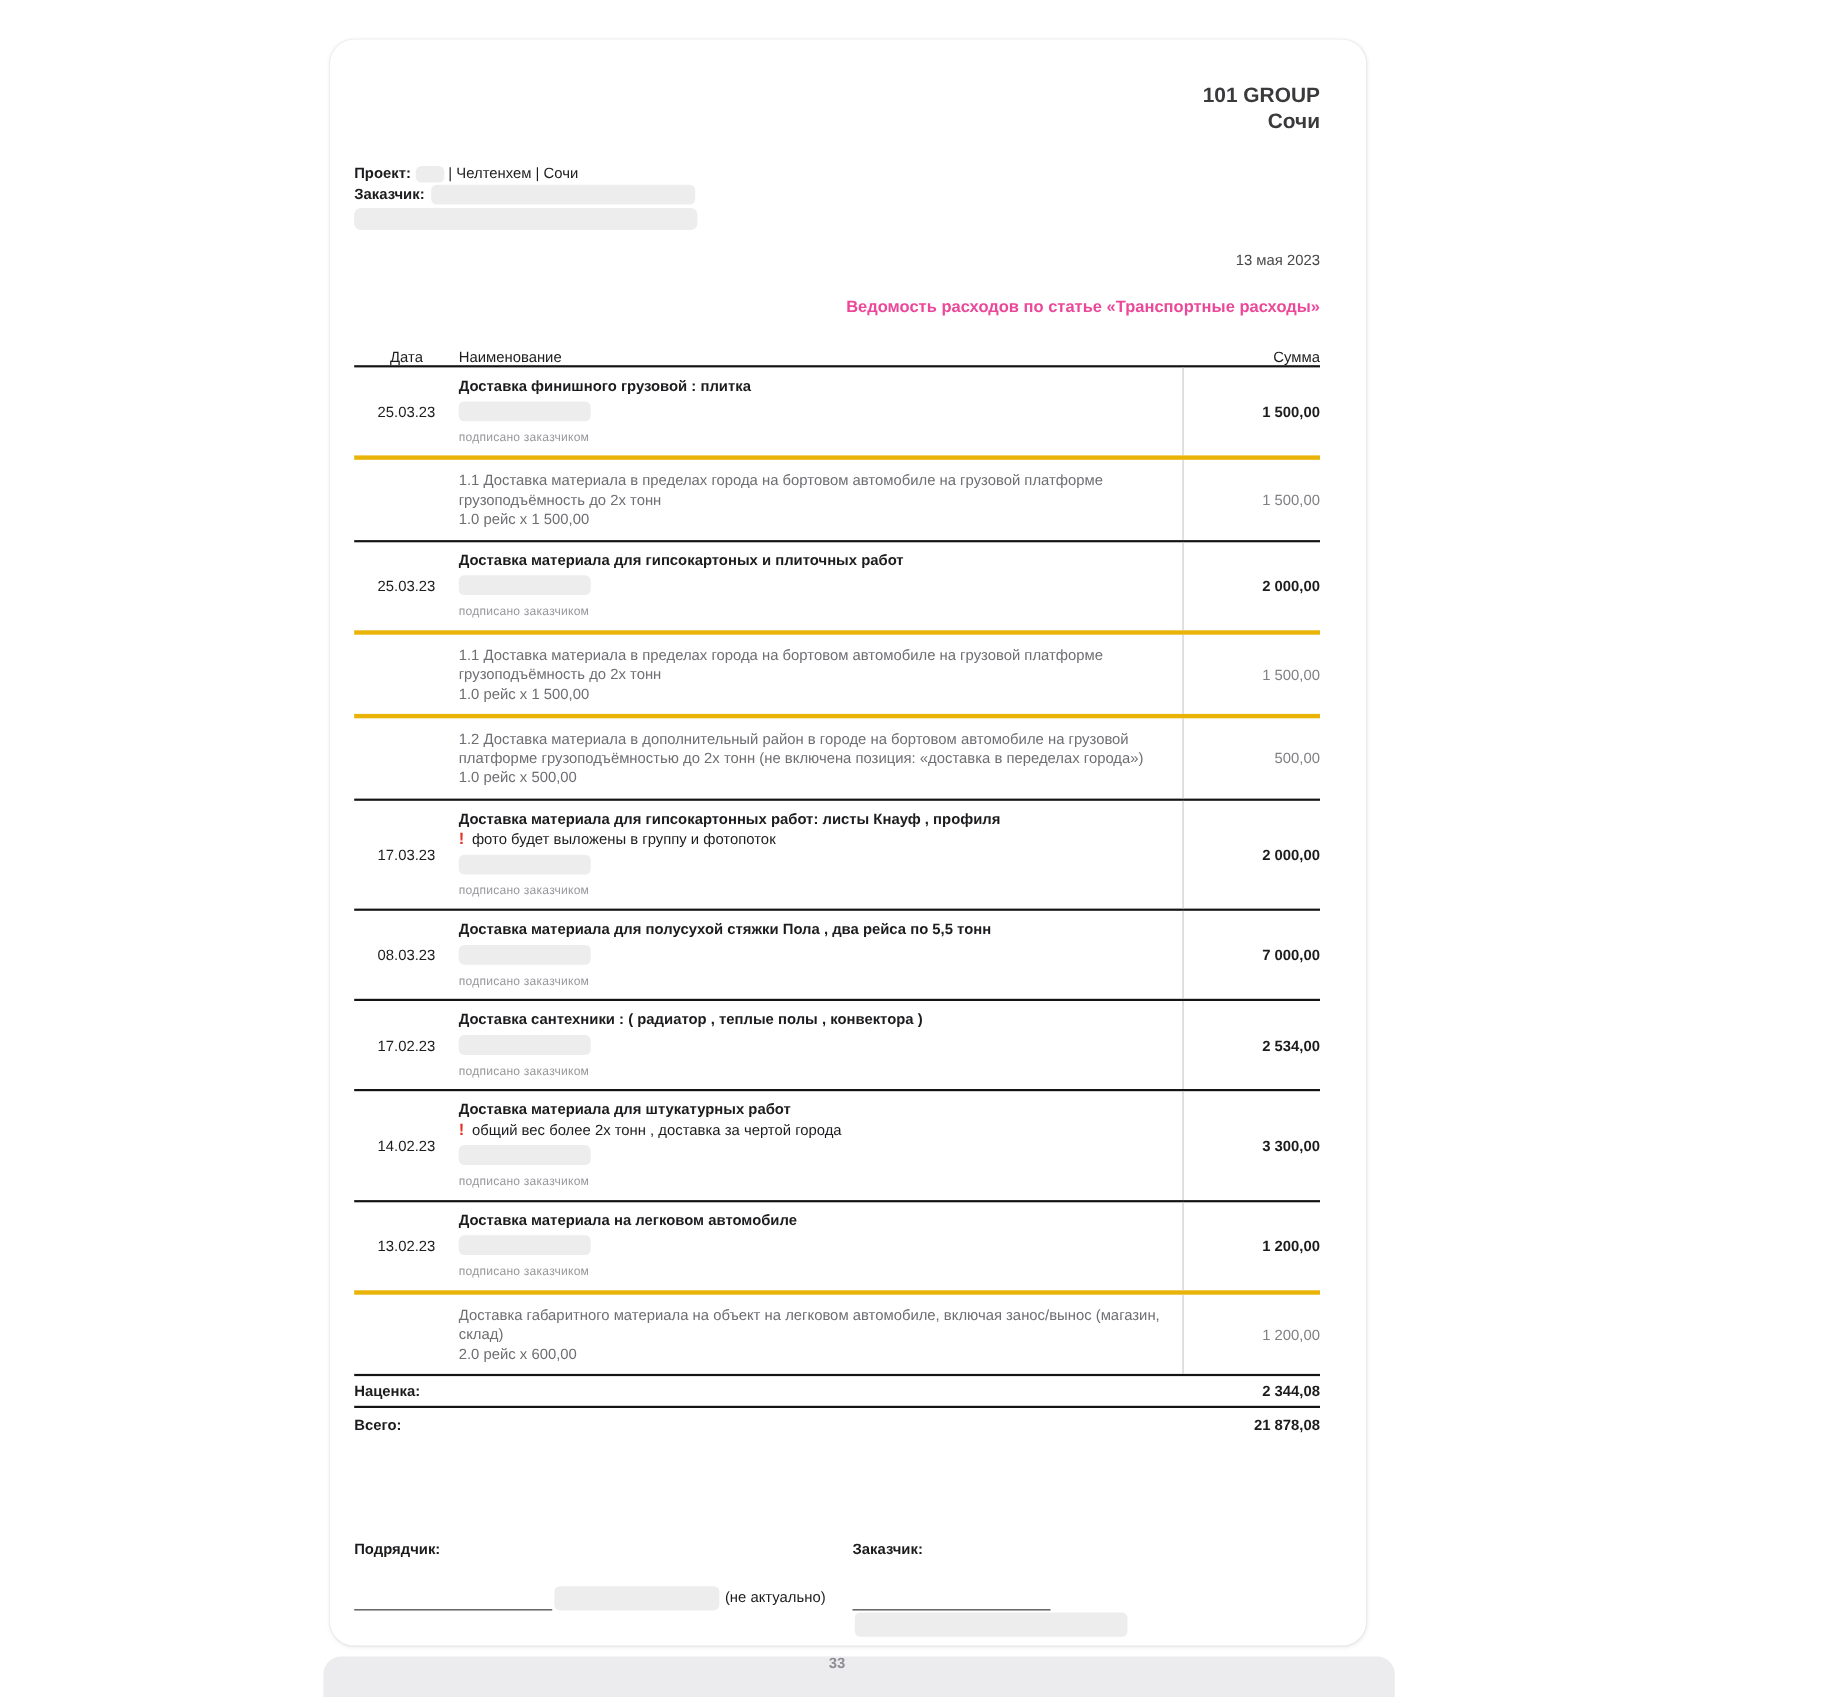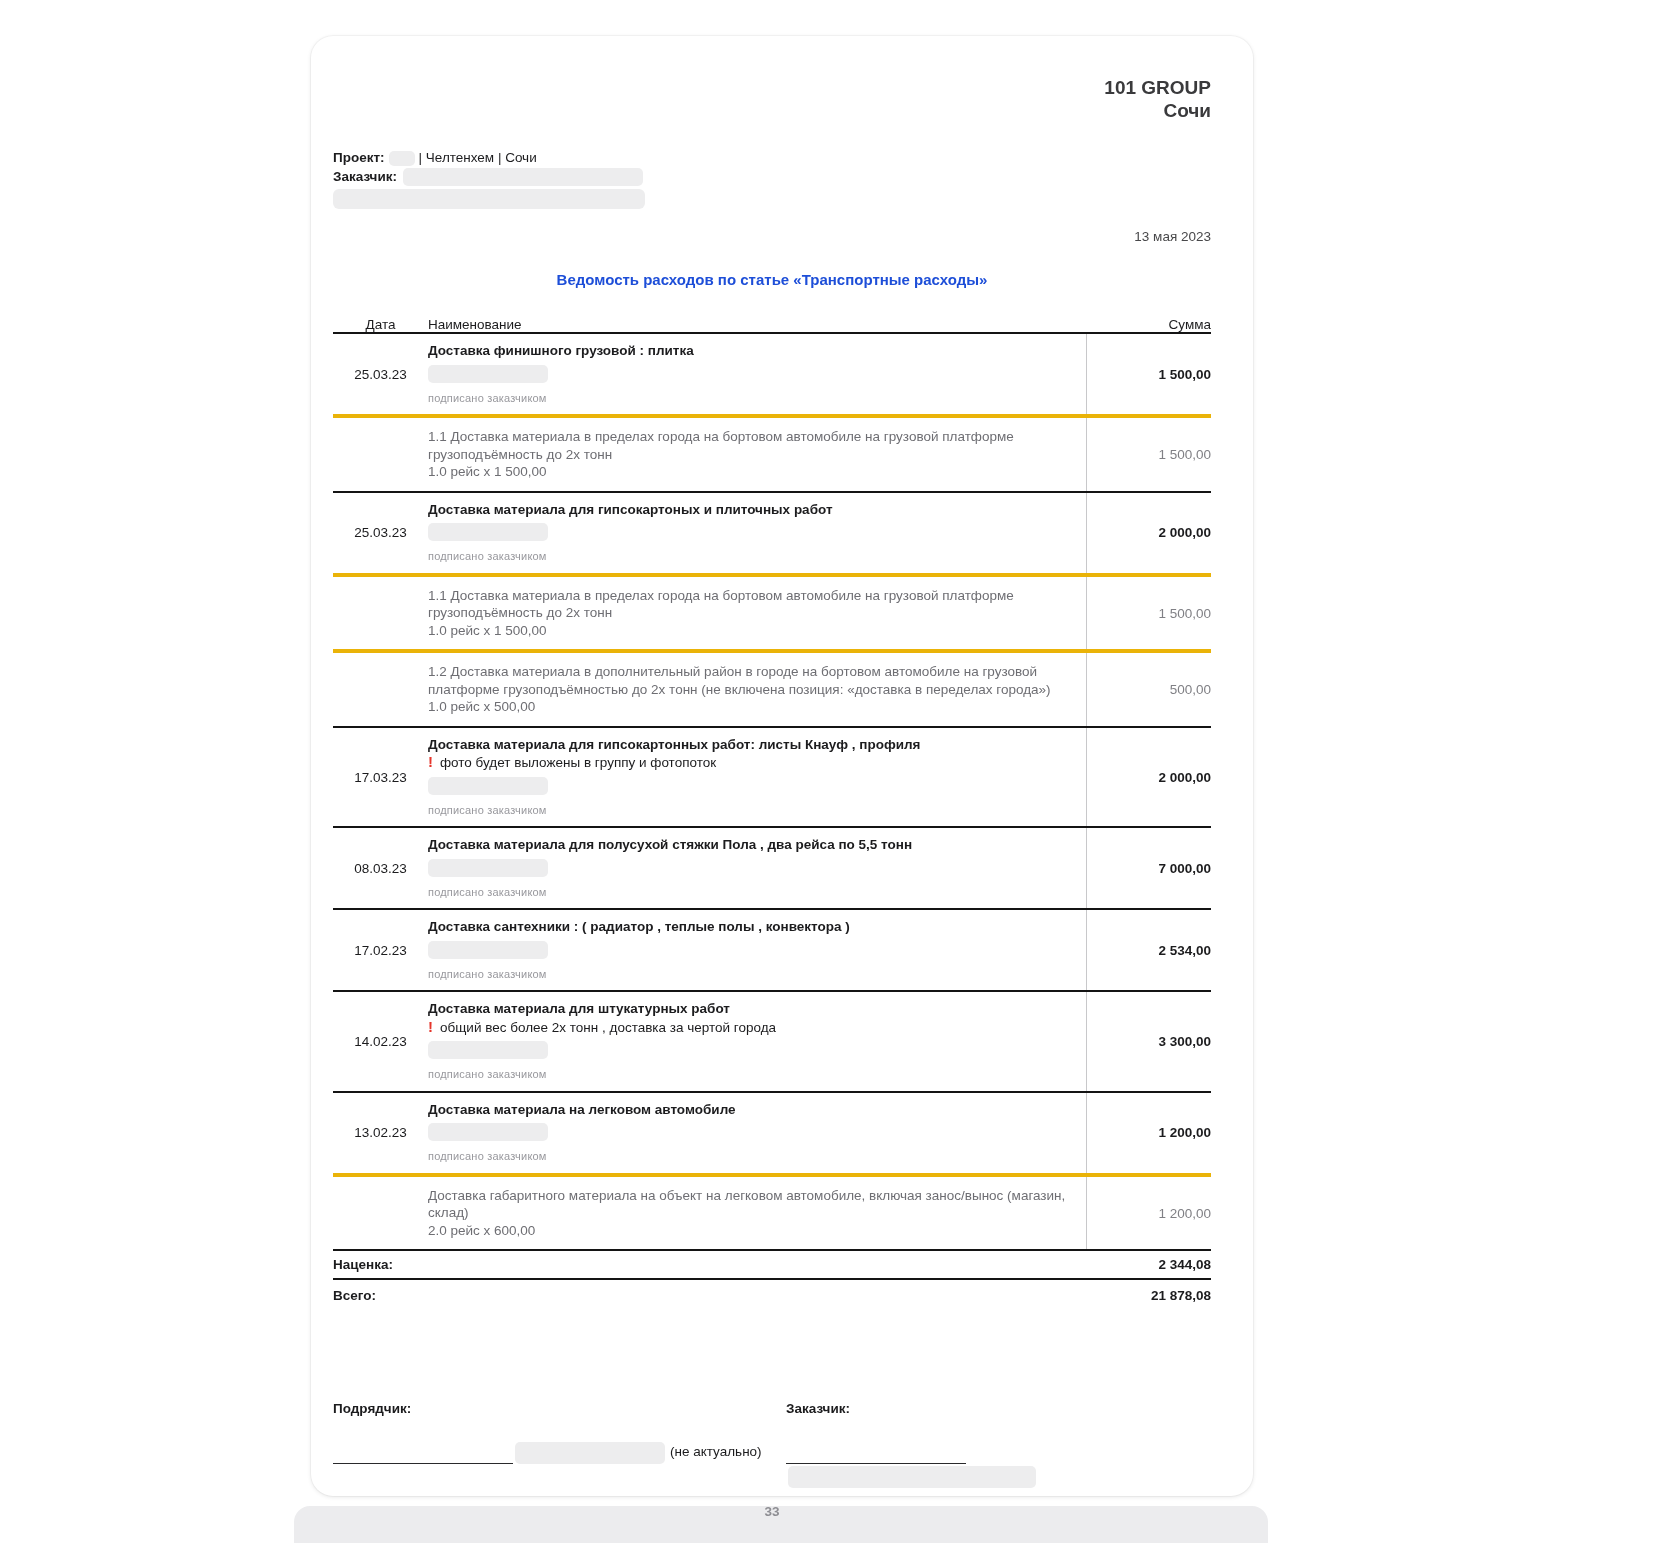--- a/index.html
+++ b/index.html
@@ -2,34 +2,34 @@
 <html><head>
 <meta charset="utf-8">
 <style>
   html,body{margin:0;padding:0;}
   body{width:1680px;height:1543px;background:#ffffff;overflow:hidden;
        font-family:"Liberation Sans", sans-serif;color:#1c1c1e;
        -webkit-font-smoothing:antialiased;position:relative;}
   .stage{position:absolute;inset:0;}
   .next-page{position:absolute;left:294px;top:1506px;width:974px;height:60px;
              background:#ececee;border-radius:16px;}
-  .card{position:absolute;left:311px;top:36px;width:942px;height:1460px;
+  .card{position:absolute;left:300px;top:36px;width:942px;height:1460px;
         background:#ffffff;border-radius:22px;
         box-shadow:0 1px 4px rgba(0,0,0,.10), 0 0 0 1px rgba(0,0,0,.03);
         padding:40px 42px 0 22px;box-sizing:border-box;}
   
   .company{ text-align:right;font-weight:700;font-size:19px;line-height:23px;color:#3a3a3c;}
   .meta{margin-top:26px;font-size:13.5px;line-height:19px;}
   .meta b{font-weight:700;color:#1c1c1e;}
   .pill{background:#ededee;border-radius:5px;display:inline-block;vertical-align:middle;}
   .pill-project{width:26px;height:15px;margin:0 4px;}
   .pill-customer{width:240px;height:18px;margin-left:6px;}
   .pill-customer2{display:block;width:312px;height:20px;margin-top:3px;border-radius:6px;}
   .doc-date{margin-top:20px;text-align:right;font-size:13.5px;color:#48484a;}
-  .doc-title{margin-top:27px;text-align:center;font-size:15px;font-weight:700;color:#1d4ed8;}
+  .doc-title{margin-top:27px;text-align:right;font-size:15px;font-weight:700;color:#ec4899;}
   
   .table{margin-top:29px;}
   .row{display:grid;grid-template-columns:95px 1fr 125px;}
   .thead{border-bottom:2.5px solid #141414;padding-bottom:0;font-size:13.5px;color:#1c1c1e;}
   .thead .c-date{text-align:center;}
   .thead .c-sum{text-align:right;}
   .cell-date{display:flex;align-items:center;justify-content:center;
              font-size:13.5px;color:#1c1c1e;}
   .cell-name{padding:8px 14px 7px 0;font-size:13.5px;line-height:17.5px;}
   .cell-sum{border-left:1px solid #c8c8ca;display:flex;align-items:center;

